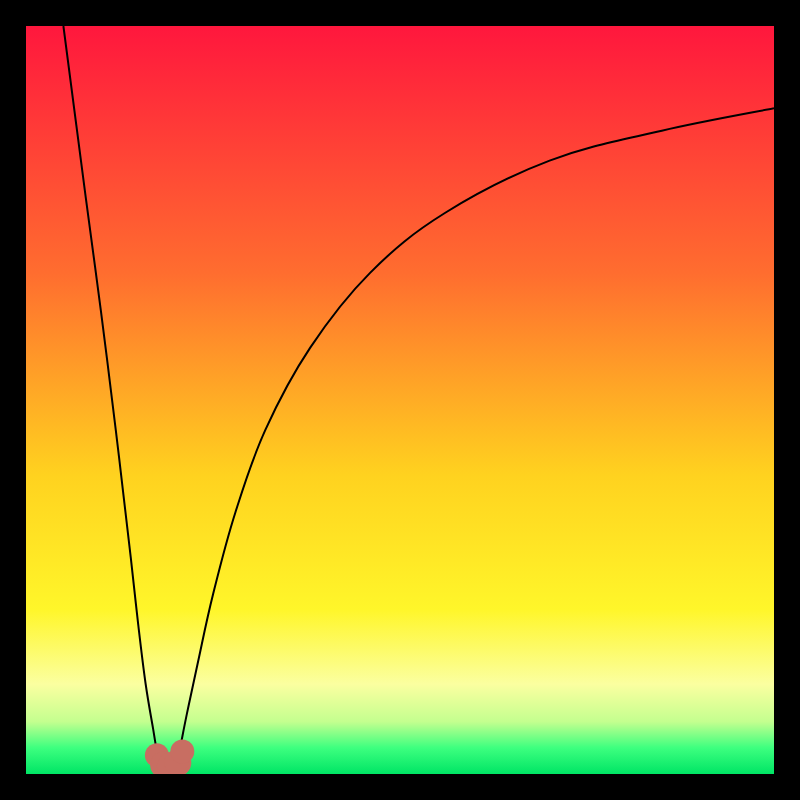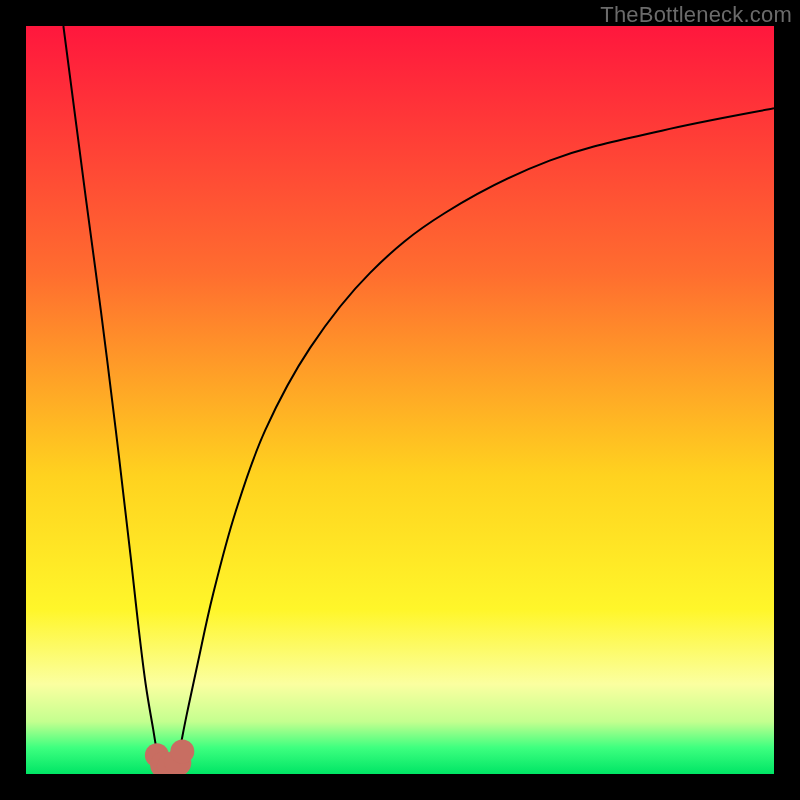--- a/index.html
+++ b/index.html
@@ -63,14 +63,13 @@
       <path id="curve-right" fill="none" d="M 149.6 740.52 C 150.2732 737.8272, 151.3204 734.9848, 153.34 725.56 C 155.3596 716.1351999999999, 157.45399999999998 704.3168, 160.82 688.16 C 164.186 672.0032, 167.32760000000002 657.3424, 172.04000000000002 635.8 C 176.75240000000002 614.2575999999999, 180.268 595.408, 187 568.48 C 193.732 541.552, 200.01520000000002 515.8208, 209.44000000000003 486.2 C 218.86480000000003 456.57919999999996, 225.89600000000002 433.54079999999993, 239.36 403.91999999999996 C 252.824 374.2992, 265.3904 349.91440000000006, 284.24 321.64000000000004 C 303.0896 293.36560000000003, 319.8448 271.0752, 344.08000000000004 246.83999999999997 C 368.31520000000006 222.60479999999995, 386.56640000000004 207.196, 418.88000000000005 187 C 451.19360000000006 166.804, 484.55440000000004 149.45039999999997, 523.6 134.64 C 562.6456000000001 119.8296, 595.4079999999999 114.14480000000003, 635.8 104.72000000000003 C 676.192 95.29520000000002, 727.804 86.31919999999998, 748 82.27999999999997" stroke="#000000" stroke-width="2"></path>
       <g id="markers">
           <circle cx="130.9" cy="729.3" r="11.968" fill="#c86e62"></circle>
           <circle cx="137.632" cy="739.024" r="13.464000000000002" fill="#c86e62"></circle>
           <circle cx="145.112" cy="740.52" r="14.212" fill="#c86e62"></circle>
           <circle cx="151.84400000000002" cy="736.78" r="13.464000000000002" fill="#c86e62"></circle>
           <circle cx="156.332" cy="725.56" r="11.968" fill="#c86e62"></circle>
         </g>
     </svg>
   </div>
-  <div class="watermark">TheBottleneck.com</div>
 </div>
 
 </body></html>

